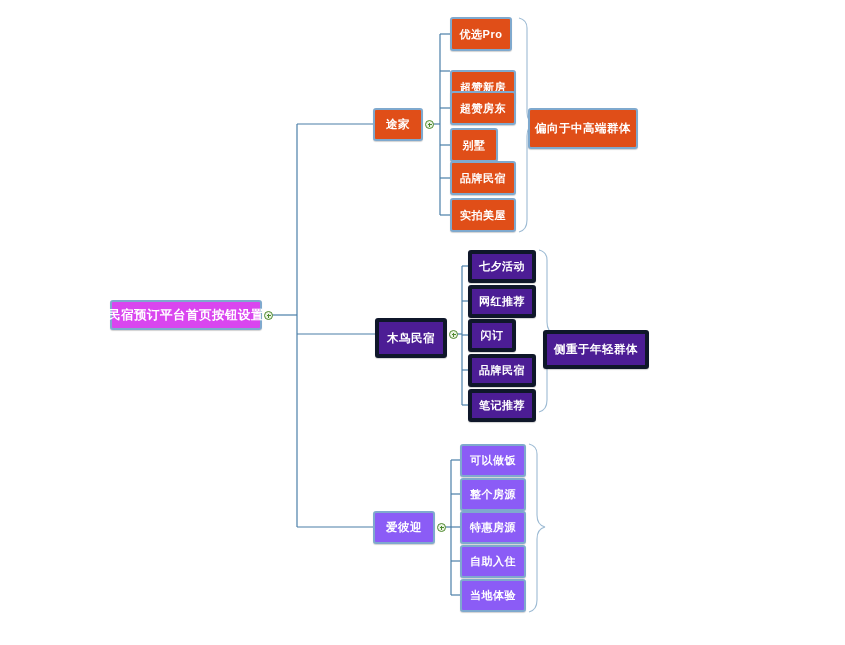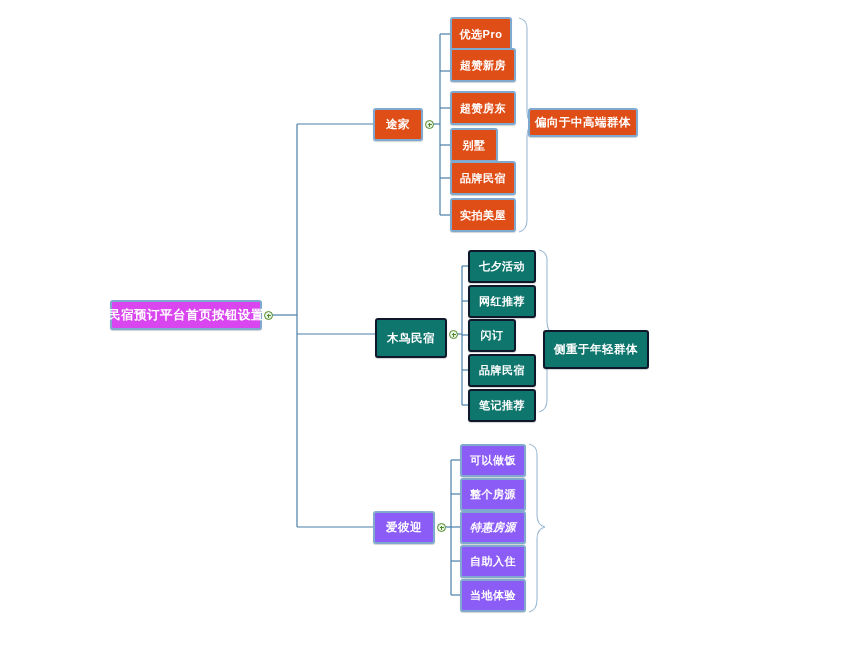--- a/index.html
+++ b/index.html
@@ -46,22 +46,22 @@
     background: #d946ef;
     border: 2px solid #7FA9CE;
     font-size: 12.5px;
     padding: 0 10px;
   }
   .node-branch-1, .node-leaf-1, .node-note-1 {
     background: #E04E18;
     border: 2px solid #7FA9CE;
   }
   .node-branch-2, .node-leaf-2, .node-note-2 {
-    background: #0f766e;
-    border: 2px solid #0f172a;
+    background: #4c1d95;
+    border: 4px solid #0f172a;
   }
   .node-branch-3, .node-leaf-3, .node-note-3 {
     background: #8b5cf6;
     border: 2px solid #7FA9CE;
   }
   .node-branch-1, .node-branch-2, .node-branch-3 {
     font-size: 11.5px;
     padding: 0 6px;
   }
   .node-leaf-1, .node-leaf-2, .node-leaf-3 {
@@ -154,37 +154,37 @@
   <span class="toggle" style="left:264px; top:311px;"></span>
 
   <div class="node node-branch-1" style="left:373px; top:108px; width:50px; height:33px;">
     <span>途家</span>
   </div>
   <span class="toggle" style="left:425px; top:120px;"></span>
 
   <div class="node node-leaf-1" style="left:450px; top:17px; width:62px; height:34px;">
     <span>优选Pro</span>
   </div>
-  <div class="node node-leaf-1" style="left:450px; top:48px; width:66px; height:34px;">
+  <div class="node node-leaf-1" style="left:450px; top:70px; width:66px; height:34px;">
     <span>超赞新房</span>
   </div>
   <div class="node node-leaf-1" style="left:450px; top:91px; width:66px; height:34px;">
     <span>超赞房东</span>
   </div>
   <div class="node node-leaf-1" style="left:450px; top:128px; width:48px; height:34px;">
     <span>别墅</span>
   </div>
   <div class="node node-leaf-1" style="left:450px; top:161px; width:66px; height:34px;">
     <span>品牌民宿</span>
   </div>
   <div class="node node-leaf-1" style="left:450px; top:198px; width:66px; height:34px;">
     <span>实拍美屋</span>
   </div>
 
-  <div class="node node-note-1" style="left:528px; top:108px; width:110px; height:29px;">
+  <div class="node node-note-1" style="left:528px; top:108px; width:110px; height:41px;">
     <span>偏向于中高端群体</span>
   </div>
 
   <div class="node node-branch-2" style="left:375px; top:318px; width:72px; height:40px;">
     <span>木鸟民宿</span>
   </div>
   <span class="toggle" style="left:449px; top:330px;"></span>
 
   <div class="node node-leaf-2" style="left:468px; top:250px; width:68px; height:33px;">
     <span>七夕活动</span>
@@ -210,21 +210,21 @@
     <span>爱彼迎</span>
   </div>
   <span class="toggle" style="left:437px; top:523px;"></span>
 
   <div class="node node-leaf-3" style="left:460px; top:444px; width:66px; height:33px;">
     <span>可以做饭</span>
   </div>
   <div class="node node-leaf-3" style="left:460px; top:478px; width:66px; height:33px;">
     <span>整个房源</span>
   </div>
-  <div class="node node-leaf-3" style="left:460px; top:511px; width:66px; height:33px;font-style:italic;">
+  <div class="node node-leaf-3" style="left:460px; top:511px; width:66px; height:33px;">
     <span>特惠房源</span>
   </div>
   <div class="node node-leaf-3" style="left:460px; top:545px; width:66px; height:33px;">
     <span>自助入住</span>
   </div>
   <div class="node node-leaf-3" style="left:460px; top:579px; width:66px; height:33px;">
     <span>当地体验</span>
   </div>
 
 

